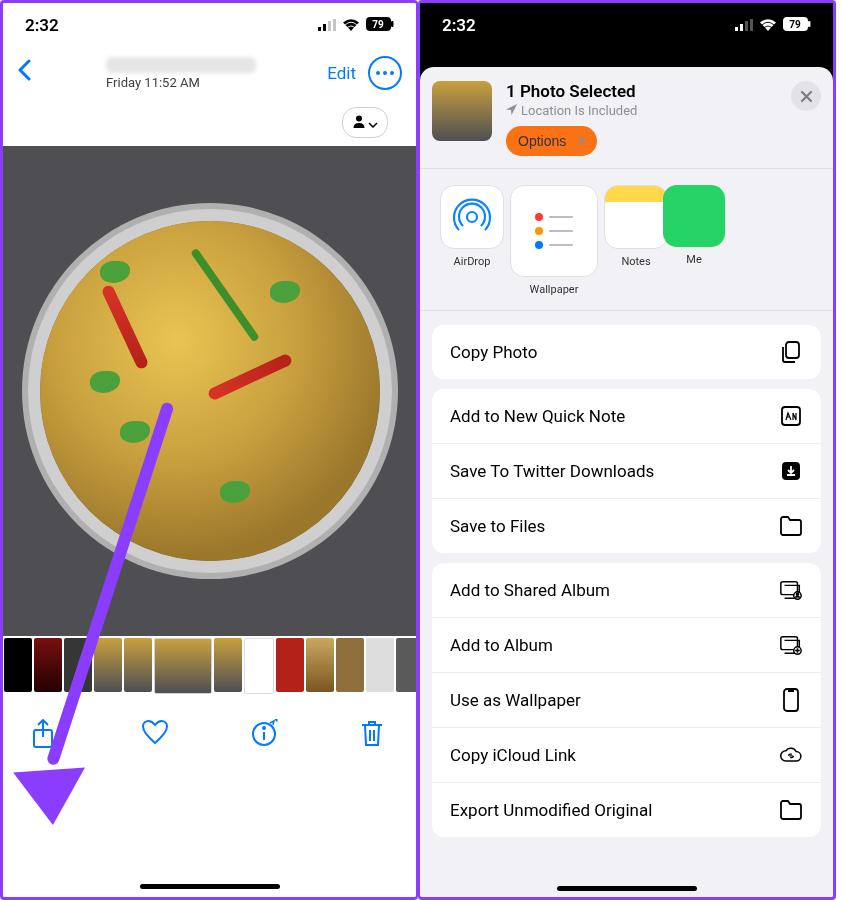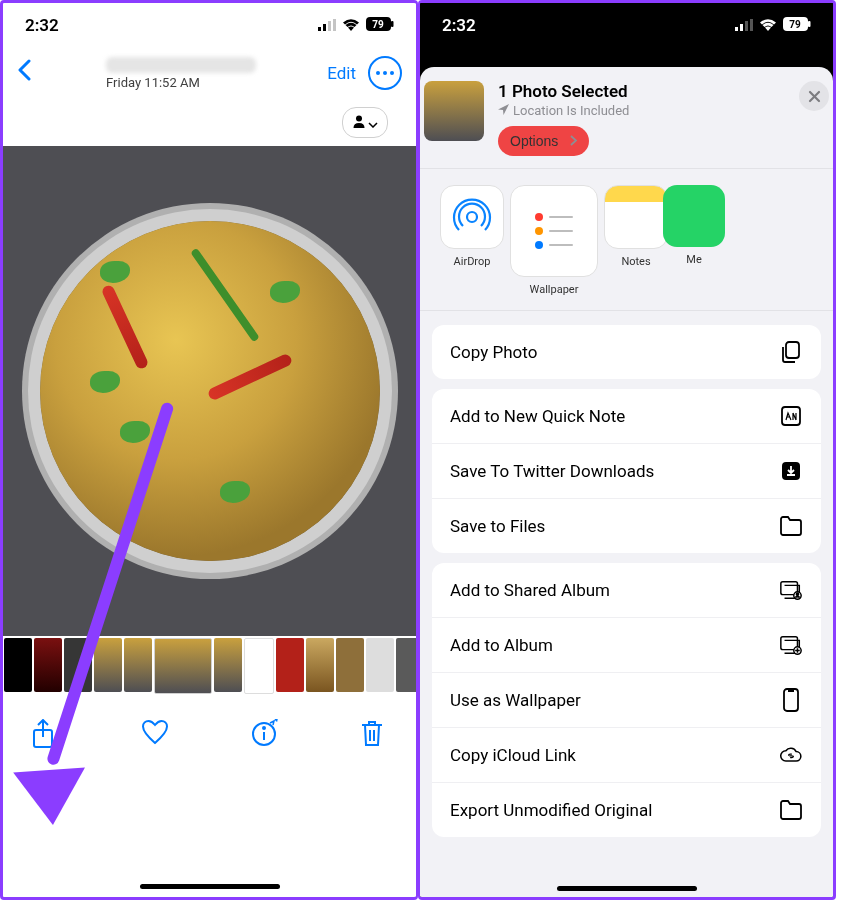--- a/index.html
+++ b/index.html
@@ -29,26 +29,26 @@
 .thumb{flex:0 0 28px;height:54px;margin:0 1px;border-radius:2px}
 .t0{background:#000}.t1{background:linear-gradient(#7a1010,#200)}.t2{background:#363636}.t3{background:linear-gradient(#c9a03e,#4e4e53)}.t4{background:linear-gradient(#c9a03e,#4e4e53)}.t5{flex:0 0 56px;background:linear-gradient(#c9a03e,#4e4e53);border:1px solid #d0d0d0}.t6{background:linear-gradient(#c9a03e,#4e4e53)}.t7{background:#fff;border:1px solid #ddd}.t8{background:#b32119}.t9{background:linear-gradient(#caa860,#7a5520)}.t10{background:#8e6f3a}.t11{background:#ddd}.t12{background:#5a5a5a}
 .toolbar{display:flex;justify-content:space-between;align-items:center;padding:14px 28px;height:42px}
 .toolbar .tb{color:#007aff;width:28px;height:28px}
 .toolbar .trash{color:#007aff}
 .home-indicator{position:absolute;bottom:8px;left:50%;transform:translateX(-50%);width:140px;height:5px;background:#000;border-radius:3px}
 .arrow{position:absolute;top:400px;left:160px;width:12px;height:380px;background:#8b3dff;transform:rotate(18deg);transform-origin:top center;border-radius:6px;z-index:5}
 .arrow-head{position:absolute;bottom:72px;left:12px;width:0;height:0;border-left:36px solid transparent;border-right:36px solid transparent;border-top:55px solid #8b3dff;transform:rotate(-4deg);z-index:6}
 .phone.right{background:#000}
 .sheet{position:absolute;top:64px;left:0;right:0;bottom:0;background:#f2f2f6;border-radius:14px 14px 0 0;overflow:hidden}
-.sheet-head{display:flex;align-items:flex-start;gap:14px;padding:14px 4px 12px;border-bottom:1px solid #e2e2e6}
+.sheet-head{display:flex;align-items:flex-start;gap:14px;padding:14px 12px 12px;border-bottom:1px solid #e2e2e6}
 .sheet-thumb{width:60px;height:60px;border-radius:8px;background:linear-gradient(#c9a03e,#4e4e53);flex-shrink:0}
 .sheet-meta{flex:1}
 .sheet-title{font-size:17px;font-weight:600;margin-bottom:2px}
 .sheet-loc{font-size:13px;color:#8e8e93;display:flex;align-items:center;gap:4px;margin-bottom:8px}
-.options-btn{display:inline-flex;align-items:flex-start;gap:12px;background:#ef4444;border:none;border-radius:16px;padding:7px 12px;font-size:14px;color:#333}
+.options-btn{display:inline-flex;align-items:flex-start;gap:12px;background:#f97316;border:none;border-radius:16px;padding:7px 12px;font-size:14px;color:#333}
 .close-btn{width:30px;height:30px;border-radius:50%;background:#e3e3e7;display:flex;align-items:center;justify-content:center;color:#7c7c80;flex-shrink:0}
 .apps-row{display:flex;gap:14px;padding:16px 18px 14px;border-bottom:1px solid #e2e2e6;overflow:hidden}
 .app{display:flex;flex-direction:column;align-items:center;gap:6px;width:68px;flex-shrink:0}
 .app .ico{width:62px;height:62px;border-radius:14px;display:flex;align-items:center;justify-content:center}
 .app-lbl{font-size:11px;color:#333;text-align:center}
 .airdrop-ico{background:#fff;border:1px solid #e0e0e0}
 .reminders-ico{background:#fff;border:1px solid #e0e0e0;display:flex;flex-direction:column;gap:6px;padding:14px 12px;align-items:flex-start}
 .rem-line{display:flex;align-items:center;gap:6px}
 .rem-dot{width:8px;height:8px;border-radius:50%}
 .rem-bar{width:24px;height:2px;background:#bdbdbd;border-radius:1px}

